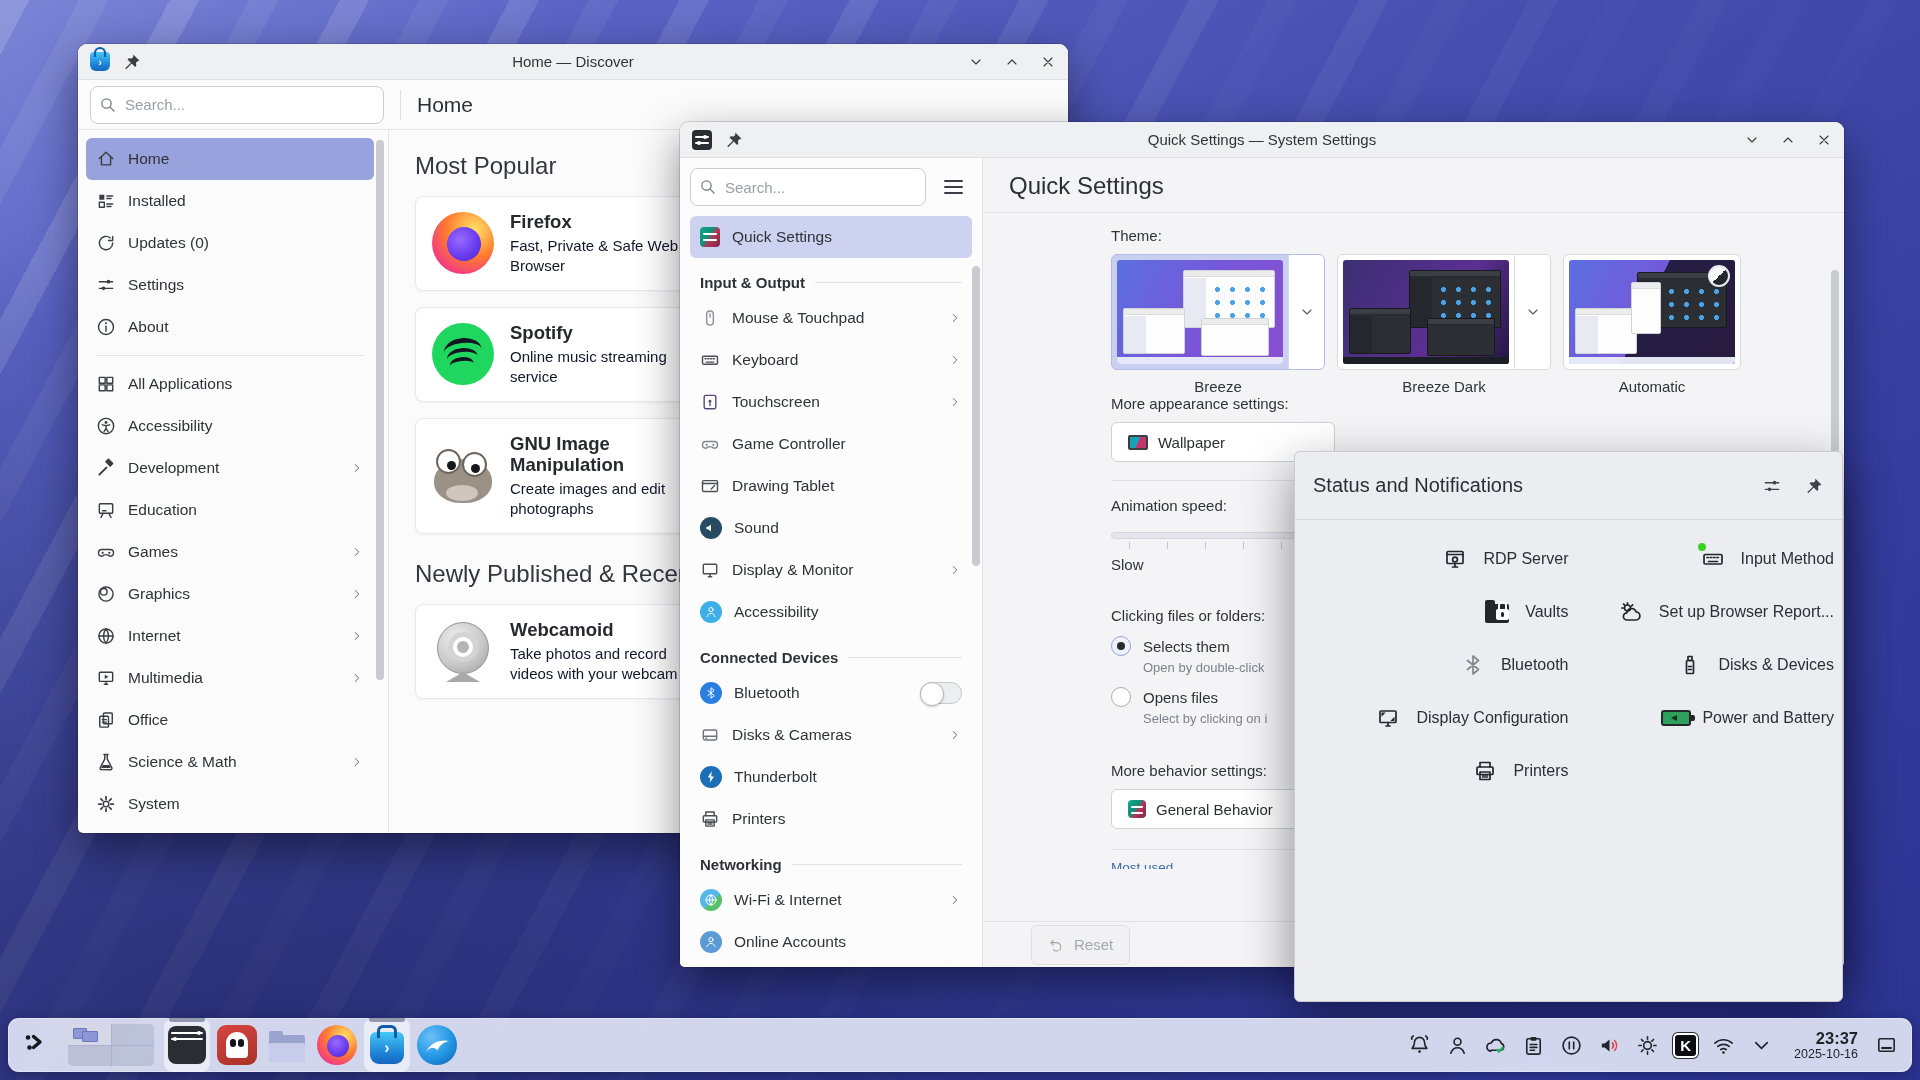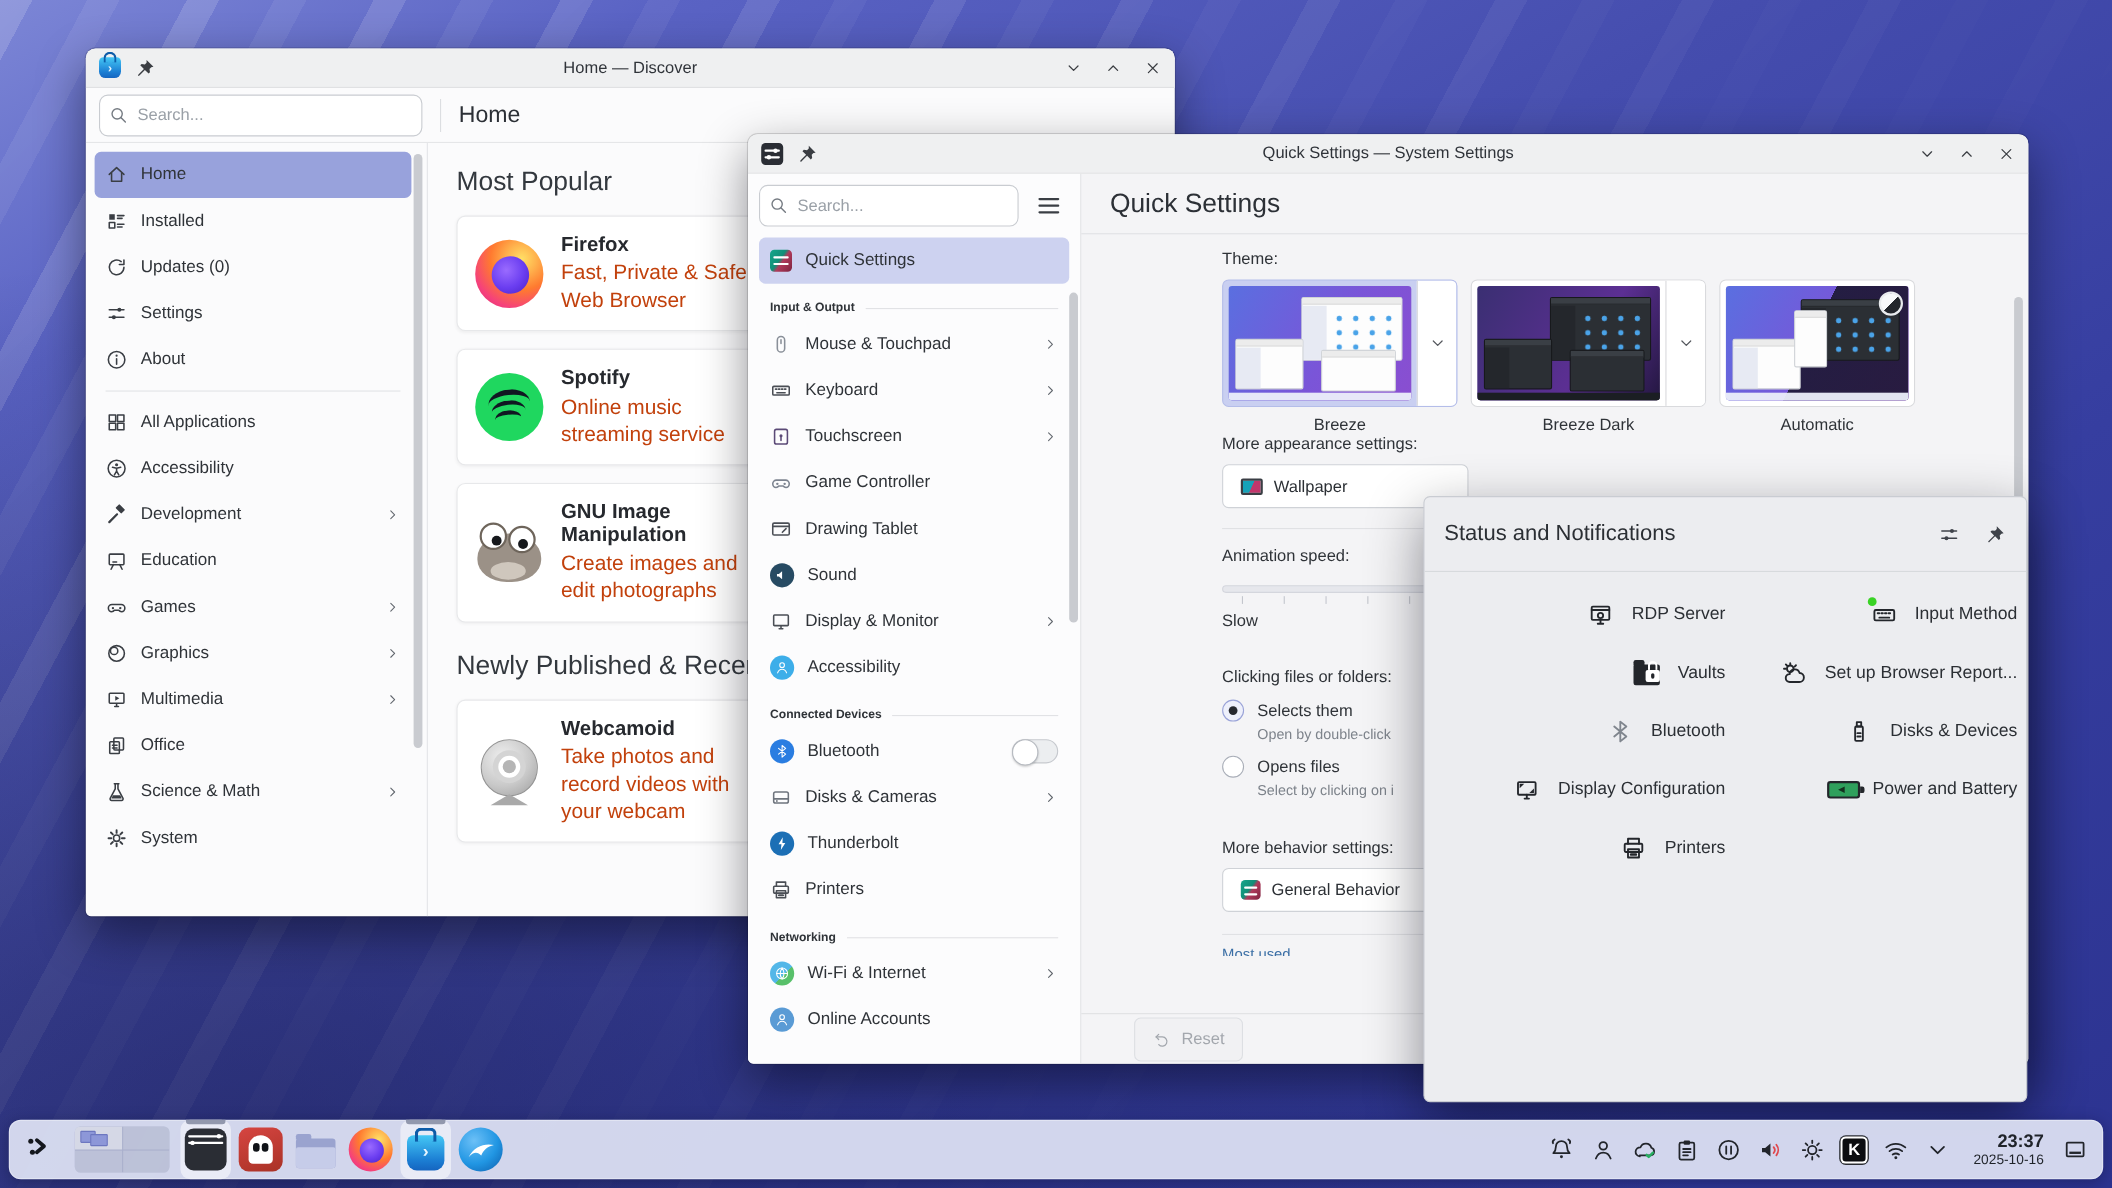--- a/index.html
+++ b/index.html
@@ -66,21 +66,21 @@
   .d-headrow .search { width:294px; }
   .vsep { width:1px; height:30px; background:#dcdee1; margin:0 16px; flex:none; }
   .d-pagetitle { font-size:21px; color:#2c3036; }
   .d-body { flex:1; display:flex; min-height:0; }
   .d-side { width:310px; flex:none; padding:8px 14px 8px 8px; position:relative; }
   .d-content { flex:1; min-width:0; border-left:1px solid #e4e5e8; padding:14px 0 0 26px; position:relative; }
   .h2 { font-size:24px; color:#33383e; font-weight:400; margin:8px 0 16px; white-space:nowrap; }
   .card { width:292px; background:#fff; border:1px solid #e7e8ea; border-radius:8px; padding:14px 16px;
     display:flex; gap:16px; align-items:center; box-shadow:0 1px 3px rgba(0,0,0,.05); margin-bottom:16px; }
   .card .t { font-size:18.5px; font-weight:700; color:#26292e; line-height:1.15; margin-bottom:4px; width:172px; }
-  .card .d { font-size:19px; color:#c2410c; line-height:1.32; width:172px; }
+  .card .d { font-size:15px; color:#0f172a; line-height:1.32; width:172px; }
   .logo { width:62px; height:62px; flex:none; position:relative; }
   .ff-logo { border-radius:50%;
     background:radial-gradient(circle at 68% 28%, #ffe066 0%, #ffb24d 22%, #ff7a2f 46%, #f5407c 74%, #d6276b 100%); }
   .ff-logo::after { content:""; position:absolute; inset:15px 13px 13px 15px; border-radius:50%;
     background:radial-gradient(circle at 42% 35%, #9a6bff 0%, #6a3df0 55%, #4b21c8 100%); transform:rotate(-12deg); }
   .sp-logo { border-radius:50%; background:#1fd75f; }
   .sp-logo i { position:absolute; border-top:5px solid #111722; border-radius:50%; transform:rotate(-6deg); }
   .sp-logo i:nth-child(1){ width:38px; height:26px; left:12px; top:15px; }
   .sp-logo i:nth-child(2){ width:31px; height:20px; left:15px; top:25px; border-top-width:4.5px; }
   .sp-logo i:nth-child(3){ width:24px; height:15px; left:18px; top:34px; border-top-width:4px; }
@@ -97,21 +97,21 @@
   .wc-logo .stand { position:absolute; left:14px; bottom:0; width:0; height:0;
     border-left:17px solid transparent; border-right:17px solid transparent; border-bottom:10px solid #a9a9a9; }
 
   
   .ss-body { flex:1; display:flex; min-height:0; }
   .ss-side { width:302px; flex:none; background:#fcfcfd; padding:10px 10px 0 10px; position:relative; }
   .ss-searchrow { display:flex; gap:8px; align-items:center; margin-bottom:10px; }
   .ss-searchrow .search { flex:1; }
   .burger { width:38px; height:38px; display:grid; place-items:center; border-radius:6px; }
   .burger div { width:19px; height:2.4px; background:#3a3e44; border-radius:1px; box-shadow:0 6px 0 #3a3e44, 0 -6px 0 #3a3e44; }
-  .ghead { display:flex; align-items:center; gap:10px; font-weight:700; font-size:11px; color:#2f3338; margin:16px 10px 6px; }
+  .ghead { display:flex; align-items:center; gap:10px; font-weight:700; font-size:15px; color:#2f3338; margin:16px 10px 6px; }
   .ghead::after { content:""; flex:1; height:1px; background:#e1e2e5; }
   .rnd { width:22px; height:22px; border-radius:50%; display:grid; place-items:center; color:#fff; flex:none; }
   .tog { margin-left:auto; width:42px; height:22px; border-radius:11px; background:#eceef0; border:1px solid #c6c9ce; position:relative; flex:none; }
   .tog::after { content:""; position:absolute; left:-1px; top:-1px; width:22px; height:22px; border-radius:50%;
     background:#fff; border:1px solid #b6bac0; box-shadow:0 1px 2px rgba(0,0,0,.2); }
   .ss-content { flex:1; min-width:0; display:flex; flex-direction:column; background:#f4f4f6; border-left:1px solid #e3e4e7; position:relative; }
   .ss-header { padding:14px 0 12px 26px; border-bottom:1px solid #e0e1e4; }
   .ss-header .t { font-size:24px; font-weight:400; color:#2c3036; }
   .ss-scroll { flex:1; overflow:hidden; padding:14px 0 0 128px; }
   .flabel { font-size:15px; color:#2f3338; }
@@ -532,20 +532,29 @@
           <span class="lbl">Games</span>
           <svg class="ic xs chev">
               <use href="#i-chev-r"></use>
             </svg>
         </div>
         <div class="srow">
           <svg class="ic row-ic">
               <use href="#i-ball"></use>
             </svg>
           <span class="lbl">Graphics</span>
+          <svg class="ic xs chev">
+              <use href="#i-chev-r"></use>
+            </svg>
+        </div>
+        <div class="srow">
+          <svg class="ic row-ic">
+              <use href="#i-globe"></use>
+            </svg>
+          <span class="lbl">Internet</span>
           <svg class="ic xs chev">
               <use href="#i-chev-r"></use>
             </svg>
         </div>
         <div class="srow">
           <svg class="ic row-ic">
               <use href="#i-monitor-play"></use>
             </svg>
           <span class="lbl">Multimedia</span>
           <svg class="ic xs chev">

